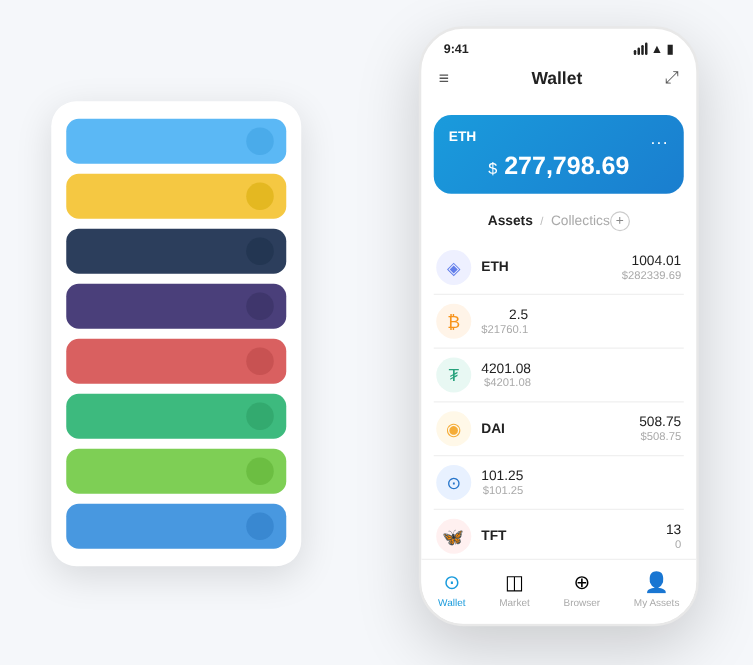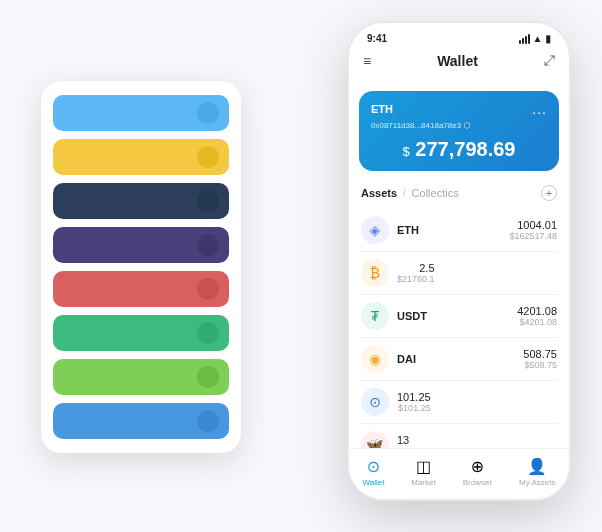--- a/index.html
+++ b/index.html
@@ -49,21 +49,21 @@
     .card-strip .dot {
       width: 22px;
       height: 22px;
       border-radius: 50%;
       opacity: 0.5;
     }
 
     
     .phone {
       position: absolute;
-      right: 10px;
+      right: 22px;
       top: 0;
       width: 224px;
       height: 480px;
       background: #fff;
       border-radius: 36px;
       box-shadow: 0 16px 50px rgba(0,0,0,0.18);
       overflow: hidden;
       z-index: 2;
       display: flex;
       flex-direction: column;
@@ -163,21 +163,21 @@
     }
 
     .eth-balance .currency {
       font-size: 13px;
       font-weight: 500;
     }
 
     
     .assets-header {
       display: flex;
-      justify-content: space-between;
+      justify-content: center;
       align-items: center;
       padding: 4px 2px;
       margin-bottom: 4px;
     }
 
     .assets-tabs {
       display: flex;
       gap: 6px;
       align-items: center;
       font-size: 11px;
@@ -340,21 +340,20 @@
       <span class="expand-icon">⤢</span>
     </div>
 
     <div class="phone-content">
 
       <div class="eth-card">
         <div class="eth-card-header">
           <span class="eth-label">ETH</span>
           <span class="eth-dots">...</span>
         </div>
-        <div class="eth-address">0x08711d38...8418a78e3  ⬡</div>
         <div class="eth-balance">
           <span class="currency">$</span>
           <span>277,798.69</span>
         </div>
       </div>
 
       <div class="assets-header">
         <div class="assets-tabs">
           <span class="assets-tab-active">Assets</span>
           <span class="assets-tab-sep">/</span>
@@ -362,33 +361,32 @@
         </div>
         <div class="add-btn">+</div>
       </div>
 
       <div id="asset-list">
           <div class="asset-row">
             <div class="asset-icon" style="background: rgb(238, 240, 255); color: rgb(98, 126, 234);">◈</div>
             <div class="asset-name">ETH</div>
             <div class="asset-amounts">
               <div class="asset-amount-main">1004.01</div>
-              <div class="asset-amount-usd">$162517.48</div>
+              <div class="asset-amount-usd">$282339.69</div>
             </div>
           </div>
           <div class="asset-row">
             <div class="asset-icon" style="background: rgb(255, 244, 232); color: rgb(247, 147, 26);">₿</div>
             <div class="asset-amounts">
               <div class="asset-amount-main">2.5</div>
               <div class="asset-amount-usd">$21760.1</div>
             </div>
           </div>
           <div class="asset-row">
             <div class="asset-icon" style="background: rgb(232, 248, 243); color: rgb(38, 161, 123);">₮</div>
-            <div class="asset-name">USDT</div>
             <div class="asset-amounts">
               <div class="asset-amount-main">4201.08</div>
               <div class="asset-amount-usd">$4201.08</div>
             </div>
           </div>
           <div class="asset-row">
             <div class="asset-icon" style="background: rgb(255, 248, 232); color: rgb(245, 172, 55);">◉</div>
             <div class="asset-name">DAI</div>
             <div class="asset-amounts">
               <div class="asset-amount-main">508.75</div>
@@ -397,20 +395,21 @@
           </div>
           <div class="asset-row">
             <div class="asset-icon" style="background: rgb(232, 241, 255); color: rgb(39, 117, 202);">⊙</div>
             <div class="asset-amounts">
               <div class="asset-amount-main">101.25</div>
               <div class="asset-amount-usd">$101.25</div>
             </div>
           </div>
           <div class="asset-row">
             <div class="asset-icon" style="background: rgb(255, 240, 240); color: rgb(255, 107, 107);">🦋</div>
+            <div class="asset-name">TFT</div>
             <div class="asset-amounts">
               <div class="asset-amount-main">13</div>
               <div class="asset-amount-usd">0</div>
             </div>
           </div>
         </div>
 
     </div>
 
     <div class="bottom-nav" id="bottom-nav">

